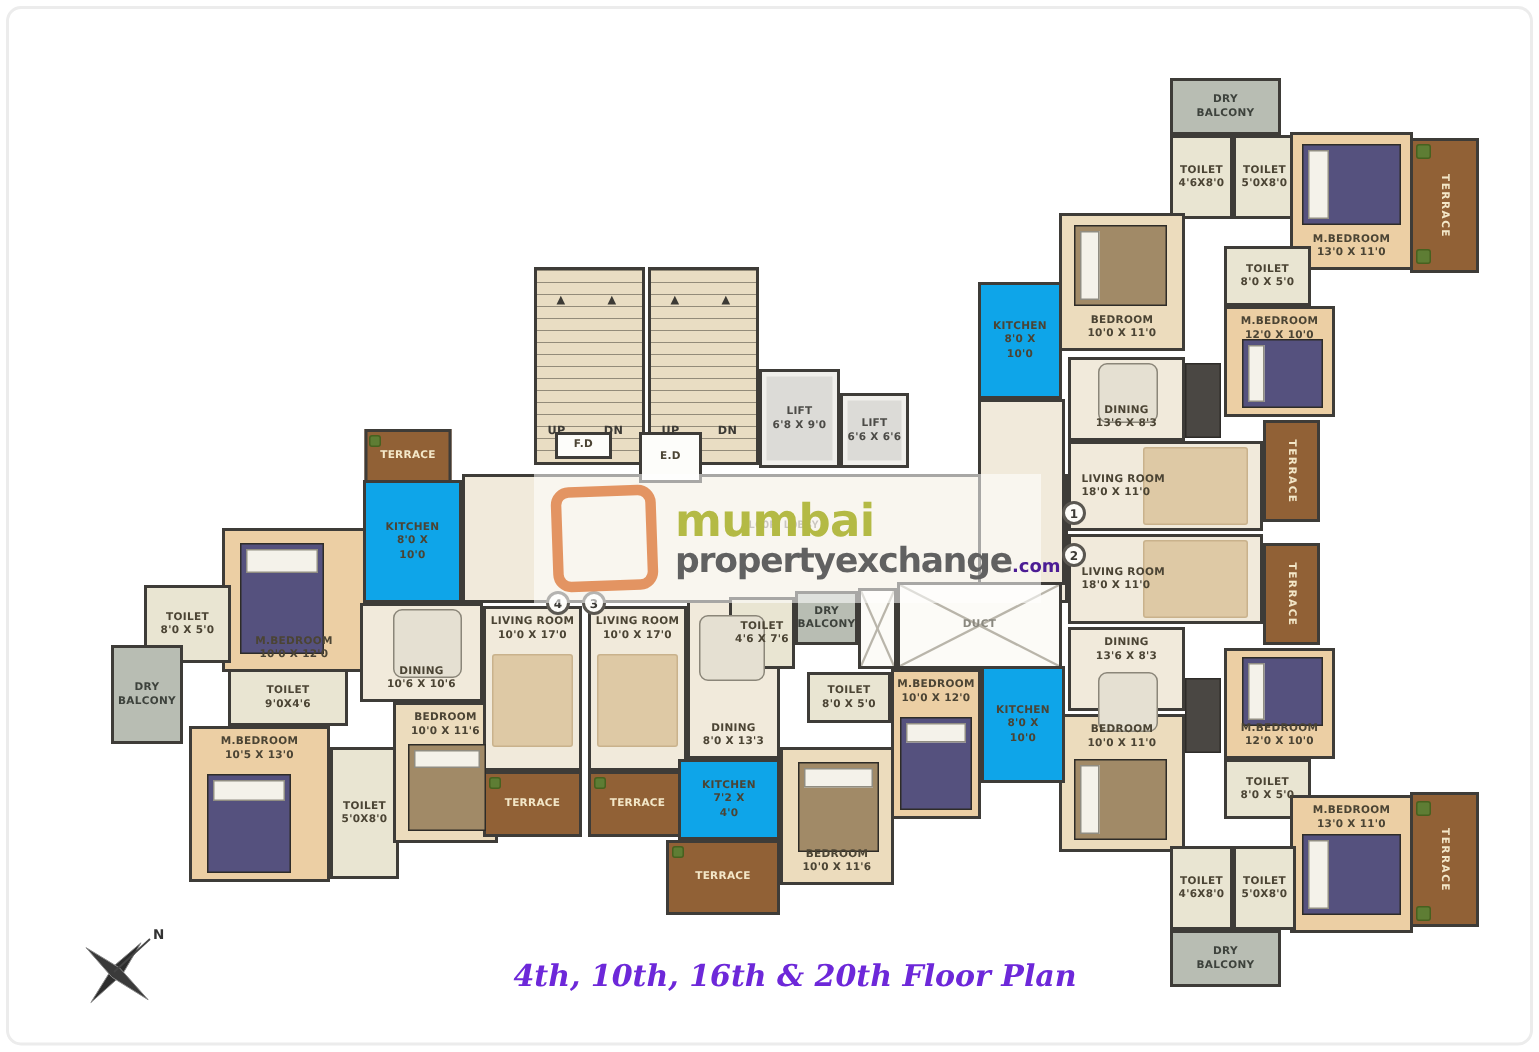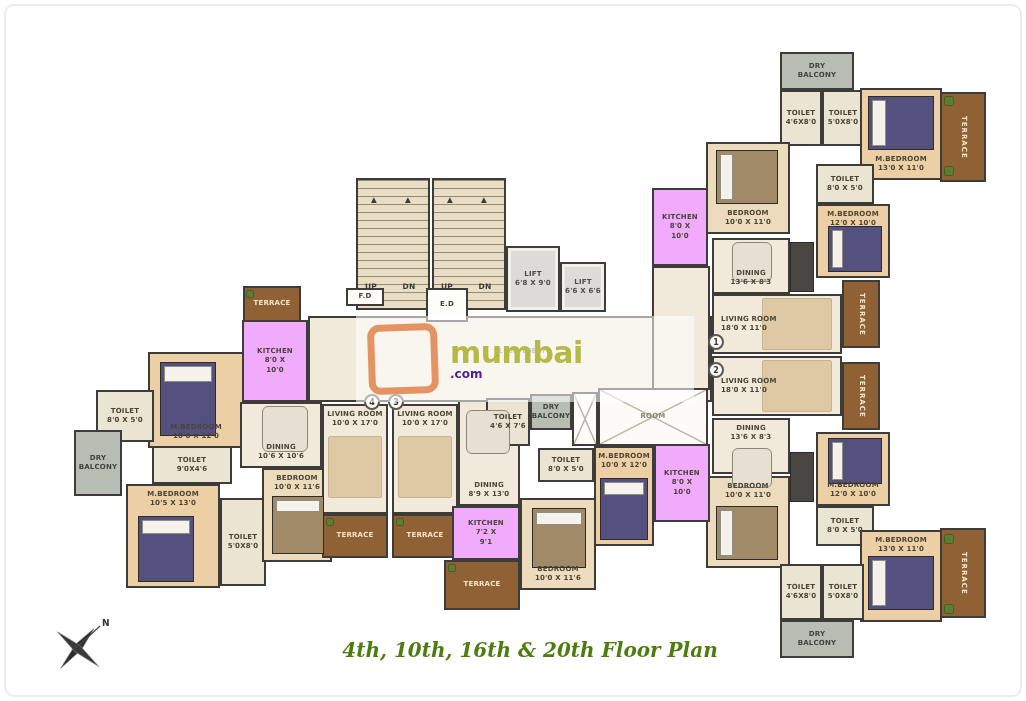--- a/index.html
+++ b/index.html
@@ -6,21 +6,21 @@
   body{font-family:"DejaVu Sans",sans-serif;}
   #stage{position:relative;width:1026px;height:701px;background:#ffffff;overflow:hidden;}
   .frame{position:absolute;inset:4px;border:2px solid #ececec;border-radius:10px;pointer-events:none;}
   #plan{position:absolute;inset:0;}
   .room{position:absolute;border:2px solid #3e3c38;box-sizing:border-box;display:flex;align-items:center;justify-content:center;overflow:hidden;}
   .room.nb{border:none;background:transparent;overflow:visible;}
   .t-floor{background:#f1eadb;}
   .t-tan{background:#eccfa4;}
   .t-tanlight{background:#ecdcbd;}
   .t-toilet{background:#e9e5d2;}
-  .t-kitchen{background:#f0abfc;}
+  .t-kitchen{background:#0ea5e9;}
   .t-terrace{background:#916136;}
   .t-balcony{background:#b8bdb3;}
   .t-lift{background:#dcdbd7;box-shadow:inset 0 0 0 3px #f0efeb;}
   .t-duct{background:#fcfbf7;}
   .t-white{background:#fdfdfa;}
   .t-stairs{background-color:#e9ddc3;background-image:repeating-linear-gradient(to bottom, rgba(62,58,48,.5) 0 1px, transparent 1px 8px);}
   .t-plain{background:transparent;border:none;}
   .rlabel{position:relative;z-index:3;font-size:7px;font-weight:bold;line-height:1.3;color:#4b4434;text-align:center;letter-spacing:.2px;white-space:nowrap;}
   .t-terrace .rlabel{color:#f3e7c8;}
   .t-balcony .rlabel{color:#3d423c;}
@@ -44,53 +44,53 @@
   .plant{background:#5e7d34;border:1px solid #46611f;border-radius:2px;}
   .wardrobe{background:#4a4743;border:1px solid #2e2c29;}
   .unitcircle{position:absolute;width:16px;height:16px;border-radius:50%;background:#fdfcf8;border:2px solid #5a5751;font-size:8px;font-weight:bold;color:#3c3a35;display:flex;align-items:center;justify-content:center;box-sizing:border-box;z-index:4;}
   #watermark{position:absolute;left:356px;top:316px;width:338px;height:86px;background:rgba(255,255,255,.55);display:flex;align-items:center;gap:12px;padding-left:12px;box-sizing:border-box;z-index:6;}
   #wm-logo{width:56px;height:56px;border:7px solid #e08952;border-radius:12px;transform:rotate(-2deg);opacity:.9;flex:0 0 auto;}
   #wm-text{line-height:1;}
   .wm1{font-size:30px;font-weight:bold;color:#b4ba45;letter-spacing:-.5px;}
   .wm2row{display:flex;align-items:baseline;}
   .wm2{font-size:23px;font-weight:bold;color:#616161;letter-spacing:-.8px;}
   .wmcom{font-size:12px;font-weight:bold;color:#4c1d95;}
-  #plan-title{position:absolute;left:280px;top:638px;width:500px;text-align:center;font-family:"DejaVu Serif",serif;font-style:italic;font-weight:bold;font-size:20px;color:#4d7c0f;z-index:6;}
+  #plan-title{position:absolute;left:280px;top:638px;width:500px;text-align:center;font-family:"DejaVu Serif",serif;font-style:italic;font-weight:bold;font-size:20px;color:#6d28d9;z-index:6;}
   #compass{position:absolute;left:42px;top:616px;z-index:6;}
 </style>
 </head>
 <body>
 
 <div id="stage">
   <div class="frame"></div>
 
   <div id="plan">
       <div class="room t-floor" style="left: 308px; top: 316px; width: 404px; height: 86px;"></div>
       <div class="room t-floor" style="left: 652px; top: 266px; width: 58px; height: 124px;"></div>
       <div class="room t-floor at-bottom" style="left: 458px; top: 400px; width: 62px; height: 106px;">
         <div class="rlabel">
           <div>DINING</div>
-          <div>8'9 X 13'0</div>
+          <div>8'0 X 13'3</div>
         </div>
       </div>
       <div class="room t-stairs" style="left: 356px; top: 178px; width: 74px; height: 132px;"></div>
       <div class="room t-stairs" style="left: 432px; top: 178px; width: 74px; height: 132px;"></div>
       <div class="room t-lift" style="left: 506px; top: 246px; width: 54px; height: 66px;">
         <div class="rlabel">
           <div>LIFT</div>
           <div>6'8 X 9'0</div>
         </div>
       </div>
       <div class="room t-lift" style="left: 560px; top: 262px; width: 46px; height: 50px;">
         <div class="rlabel">
           <div>LIFT</div>
           <div>6'6 X 6'6</div>
         </div>
       </div>
-      <div class="room t-white" style="left: 346px; top: 288px; width: 38px; height: 18px;">
+      <div class="room t-white" style="left: 370px; top: 288px; width: 38px; height: 18px;">
         <div class="rlabel">
           <div>F.D</div>
         </div>
       </div>
       <div class="room t-white" style="left: 426px; top: 288px; width: 42px; height: 34px;">
         <div class="rlabel">
           <div>E.D</div>
         </div>
       </div>
       <div class="room t-terrace" style="left: 243px; top: 286px; width: 58px; height: 36px;">
@@ -192,40 +192,40 @@
           <line x1="0" y1="0" x2="100" y2="100" stroke="#b9b5aa" stroke-width="1.5" vector-effect="non-scaling-stroke"></line>
           <line x1="100" y1="0" x2="0" y2="100" stroke="#b9b5aa" stroke-width="1.5" vector-effect="non-scaling-stroke"></line>
         </svg>
       </div>
       <div class="room t-duct" style="left: 598px; top: 388px; width: 110px; height: 58px;">
         <svg class="xsvg" viewBox="0 0 100 100" preserveAspectRatio="none">
           <line x1="0" y1="0" x2="100" y2="100" stroke="#b9b5aa" stroke-width="1.5" vector-effect="non-scaling-stroke"></line>
           <line x1="100" y1="0" x2="0" y2="100" stroke="#b9b5aa" stroke-width="1.5" vector-effect="non-scaling-stroke"></line>
         </svg>
         <div class="rlabel">
-          <div>ROOM</div>
+          <div>DUCT</div>
         </div>
       </div>
       <div class="room t-toilet" style="left: 538px; top: 448px; width: 56px; height: 34px;">
         <div class="rlabel">
           <div>TOILET</div>
           <div>8'0 X 5'0</div>
         </div>
       </div>
       <div class="room t-tan at-top" style="left: 594px; top: 446px; width: 60px; height: 100px;">
         <div class="rlabel">
           <div>M.BEDROOM</div>
           <div>10'0 X 12'0</div>
         </div>
       </div>
       <div class="room t-kitchen" style="left: 452px; top: 506px; width: 68px; height: 54px;">
         <div class="rlabel">
           <div>KITCHEN</div>
           <div>7'2 X</div>
-          <div>9'1</div>
+          <div>4'0</div>
         </div>
       </div>
       <div class="room t-terrace" style="left: 444px; top: 560px; width: 76px; height: 50px;">
         <div class="rlabel">
           <div>TERRACE</div>
         </div>
       </div>
       <div class="room t-tanlight at-bottom" style="left: 520px; top: 498px; width: 76px; height: 92px;">
         <div class="rlabel">
           <div>BEDROOM</div>
@@ -472,20 +472,21 @@
       <div class="room t-plain nb" style="left: 478px; top: 346px; width: 84px; height: 12px; z-index: 5;">
         <div class="rlabel" style="color: rgb(138, 130, 114); font-family: Liberation Mono, monospace;">FLOOR LOBBY</div>
       </div>
     </div>
 
   <div id="watermark">
     <div id="wm-logo"></div>
     <div id="wm-text">
       <div class="wm1">mumbai</div>
       <div class="wm2row">
+        <span class="wm2">propertyexchange</span>
           <span class="wmcom">.com</span>
       </div>
     </div>
   </div>
 
   <div id="plan-title">4th, 10th, 16th &amp; 20th Floor Plan</div>
 
   <svg id="compass" width="72" height="62" viewBox="0 0 72 62">
     <g transform="rotate(40 34 34)">
       <path d="M34,6 L38,30 L34,58 L30,30 Z" fill="#2d2d2d" stroke="#888" stroke-width="0.6"></path>

